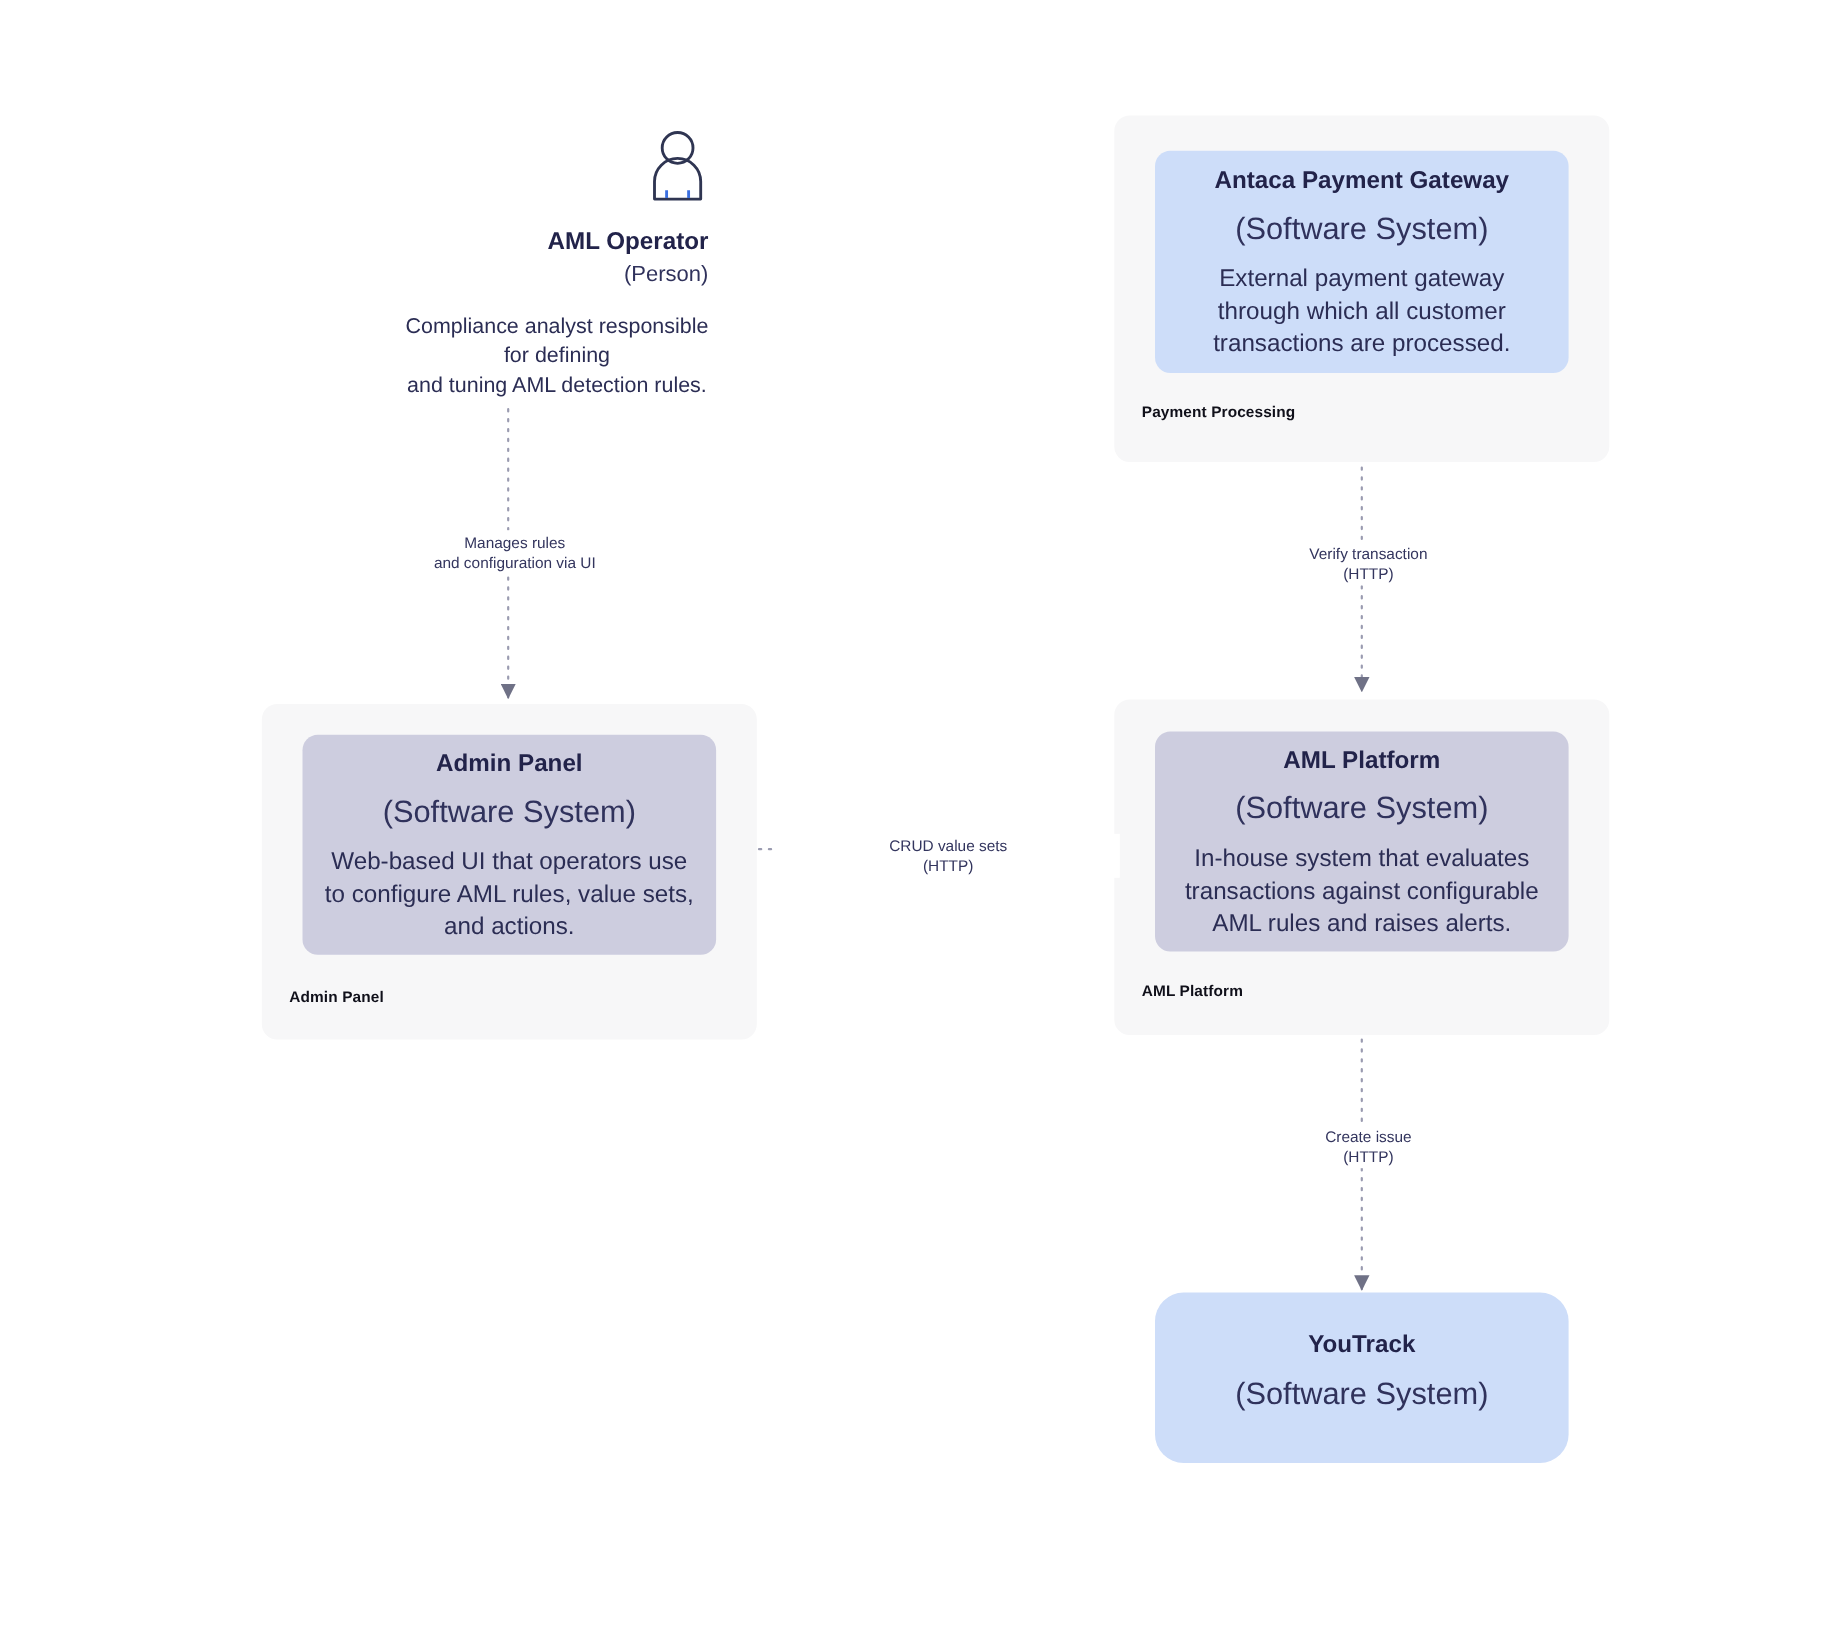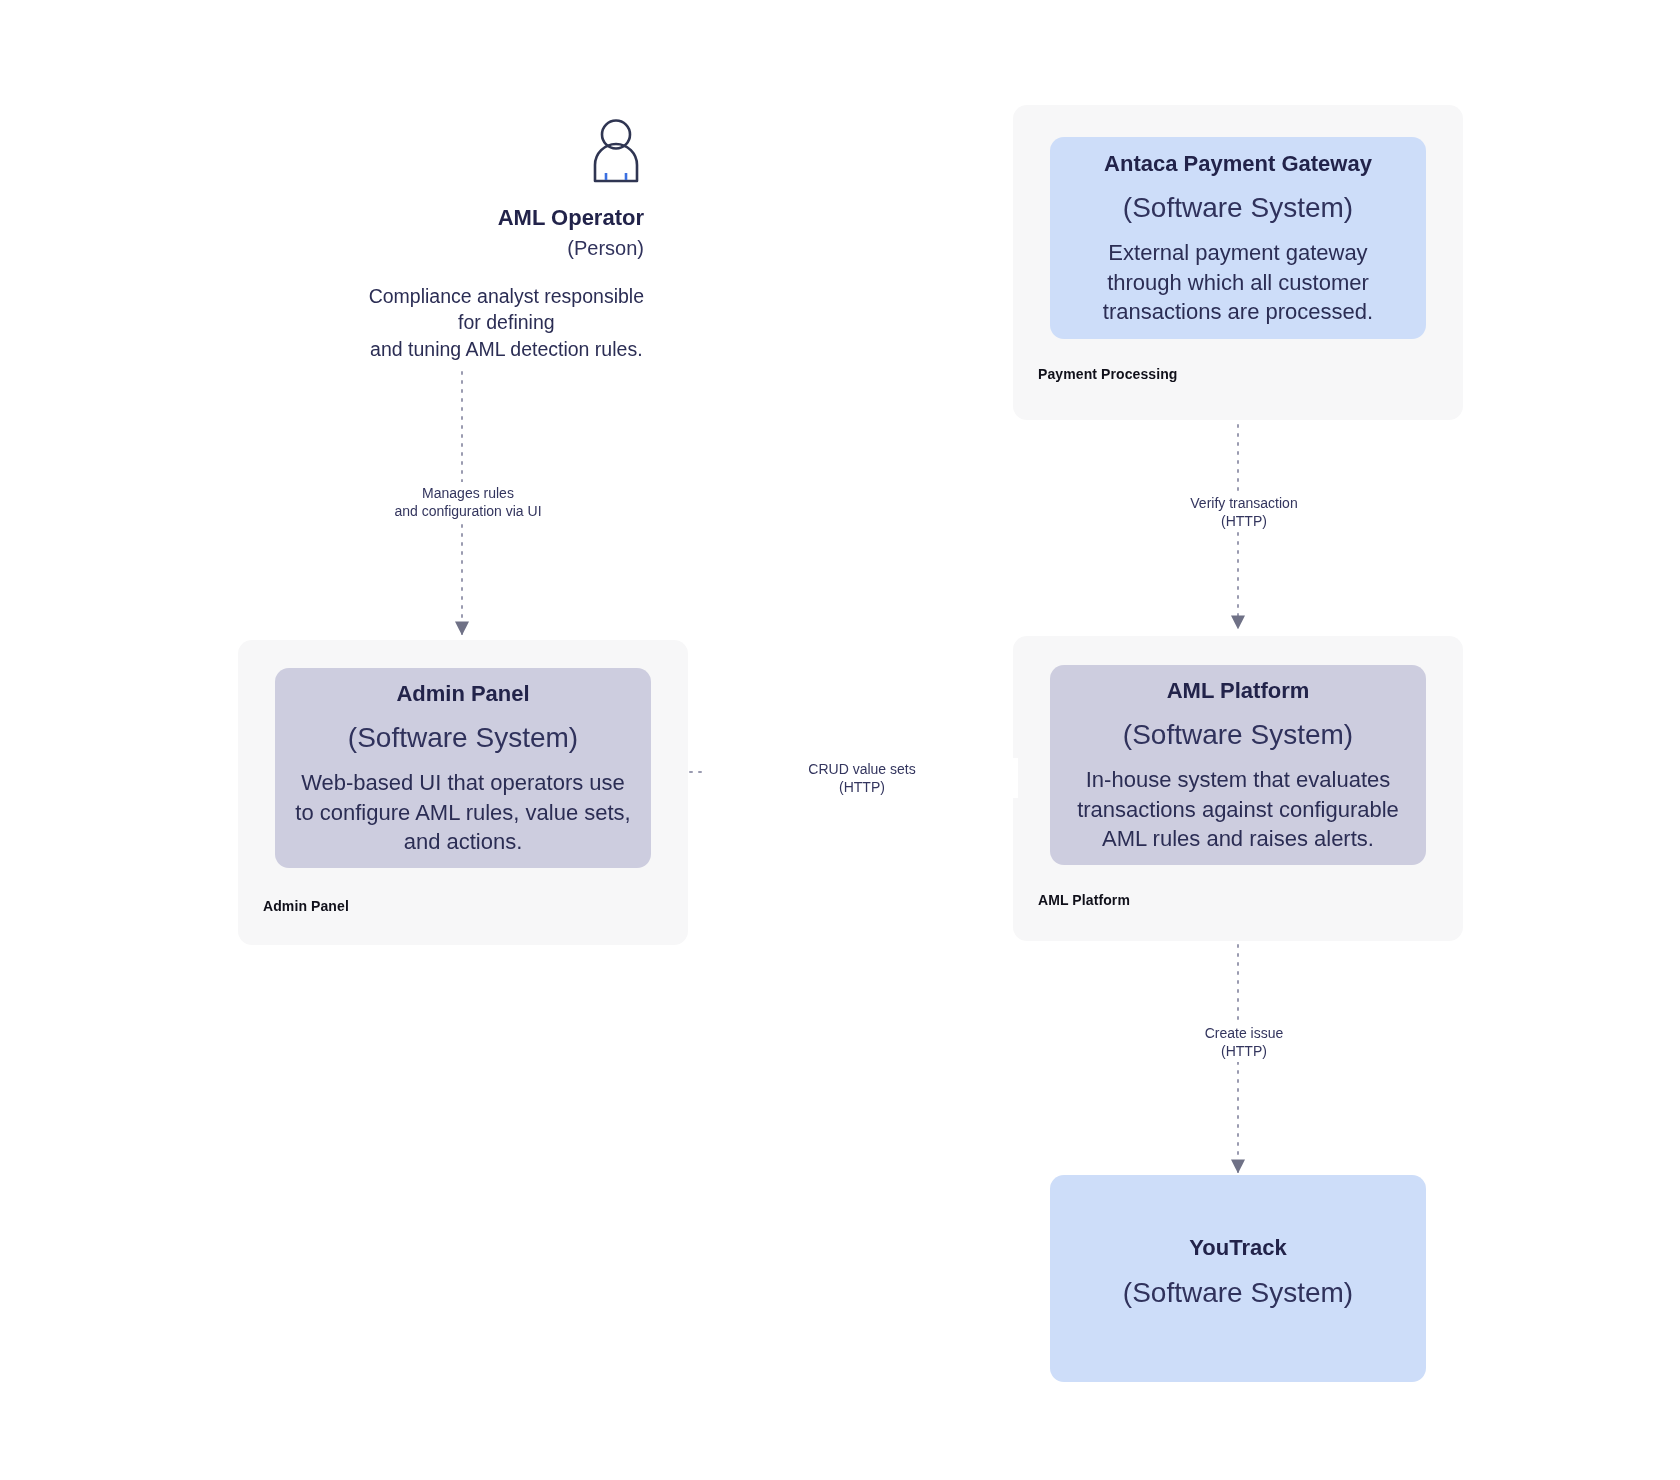--- a/index.html
+++ b/index.html
@@ -182,21 +182,21 @@
   <div class="group-box" style="left:1013px; top:636px; width:450px; height:305px;"></div>
   <div class="sysbox mauve" style="left:1050px; top:665px; width:376px; height:200px;">
     <div class="sys-name">AML Platform</div>
     <div class="sys-type">(Software System)</div>
     <div class="sys-desc">In-house system that evaluates
 transactions against configurable
 AML rules and raises alerts.</div>
   </div>
   <div class="group-label" style="left:1038px; top:892px;">AML Platform</div>
 
-  <div class="sysbox blue" style="left:1050px; top:1175px; width:376px; height:207px;">
+  <div class="sysbox blue" style="left:1050px; top:1175px; width:376px; height:155px;border-radius:26px;">
     <div class="sys-name">YouTrack</div>
     <div class="sys-type">(Software System)</div>
   </div>
 
   <div class="edge-label" style="left:312px; top:482px; width:300px;">Manages rules
 and configuration via UI</div>
 
   <div class="edge-label" style="left:1088px; top:492px; width:300px;">Verify transaction
 (HTTP)</div>
 

